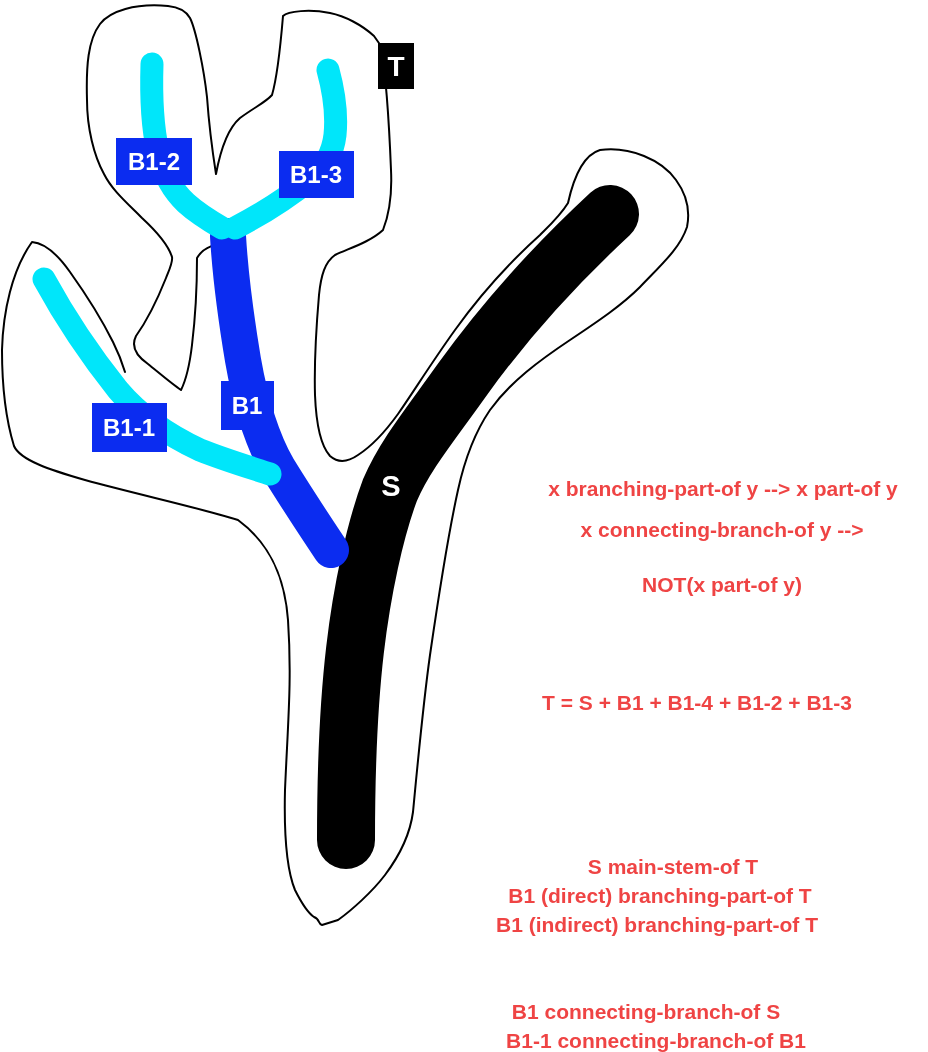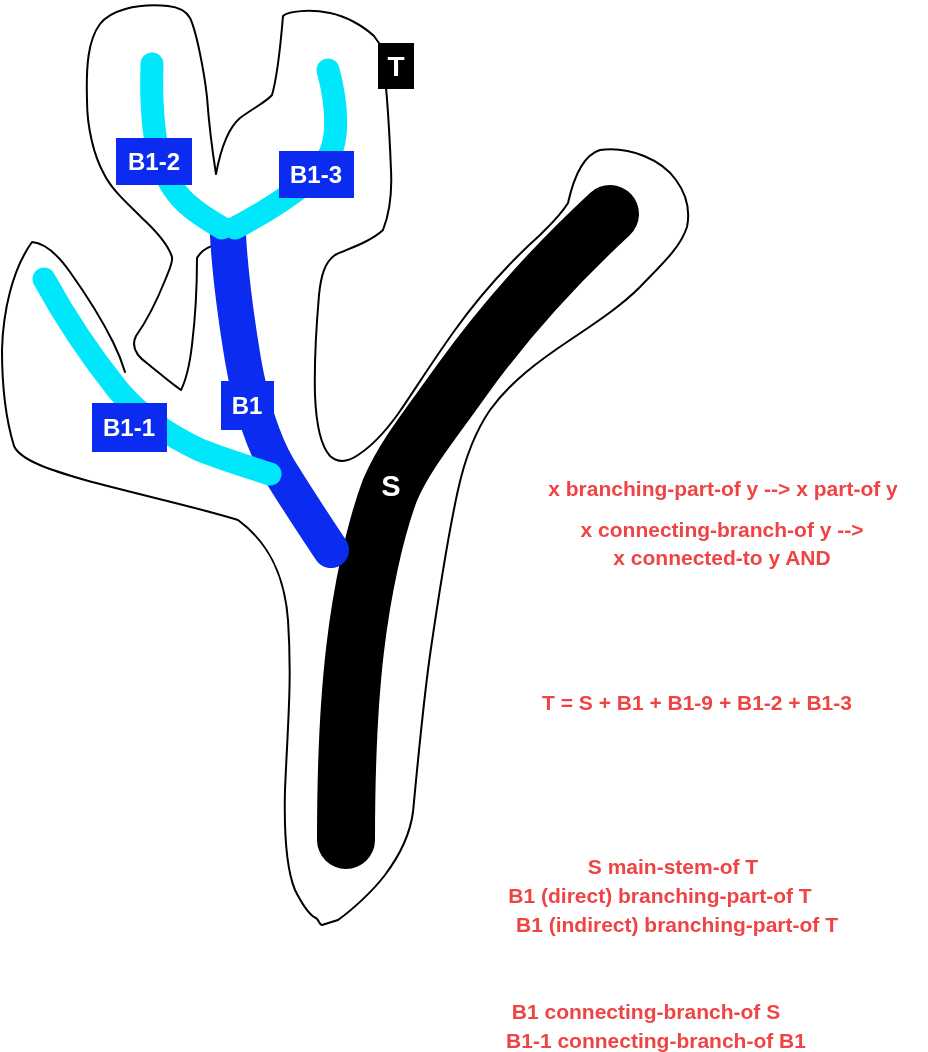--- a/index.html
+++ b/index.html
@@ -125,24 +125,24 @@
 
     <rect x="378" y="43" width="36" height="46" fill="#000000"></rect>
     <text x="396" y="76" class="t-label">T</text>
 
     <text x="391" y="496" class="s-label">S</text>
   </svg>
 
   <div class="ann" style="left:723px;top:475px;">x branching-part-of y --&gt; x part-of y</div>
 
   <div class="ann" style="left:722px;top:516px;text-align:right;">x connecting-branch-of y --&gt;</div>
-  <div class="ann" style="left:722px;top:544px;">x connected-to y AND</div>
+  <div class="ann" style="left:722px;top:571px;">NOT(x part-of y)</div>
 
-  <div class="ann" style="left:697px;top:689px;">T = S + B1 + B1-9 + B1-2 + B1-3</div>
+  <div class="ann" style="left:697px;top:689px;">T = S + B1 + B1-4 + B1-2 + B1-3</div>
 
   <div class="ann" style="left:660px;top:853px;margin-left:13px;">S main-stem-of T</div>
   <div class="ann" style="left:660px;top:882px;">B1 (direct) branching-part-of T</div>
-  <div class="ann" style="left:657px;top:911px;margin-left:20px;">B1 (indirect) branching-part-of T</div>
+  <div class="ann" style="left:657px;top:911px;">B1 (indirect) branching-part-of T</div>
 
   <div class="ann" style="left:646px;top:998px;text-align:center;">B1 connecting-branch-of S</div>
   <div class="ann" style="left:656px;top:1027px;">B1-1 connecting-branch-of B1</div>
 
 </div>
 
 </body></html>

